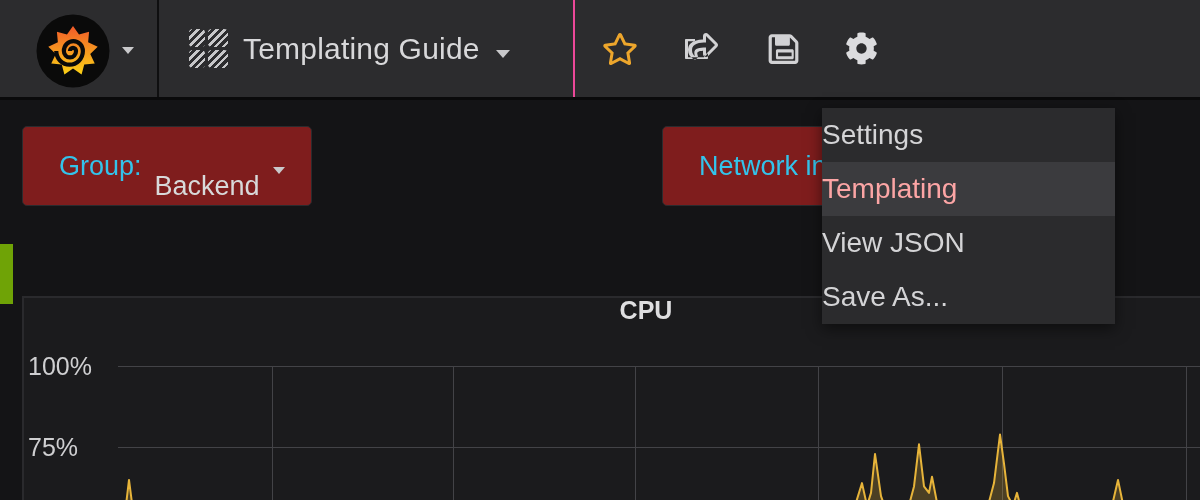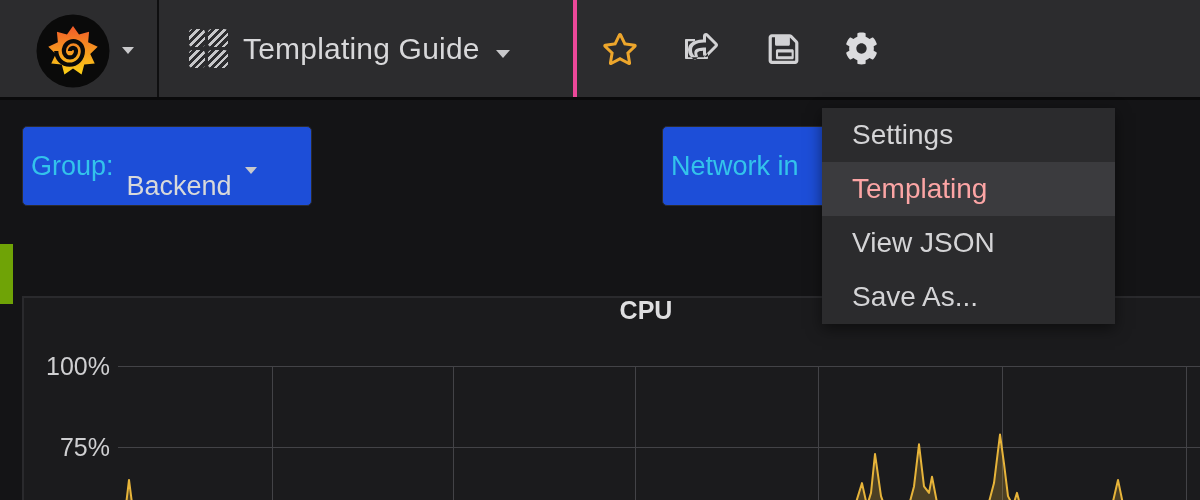--- a/index.html
+++ b/index.html
@@ -8,59 +8,59 @@
 
   
   .navbar{position:absolute;left:0;top:0;width:1200px;height:97px;background:#2c2c2e;
           border-bottom:3px solid #0a0a0b;z-index:5;}
   .logo-sec{position:absolute;left:0;top:0;width:157px;height:97px;border-right:2px solid #0f0f10;}
   .logo{position:absolute;left:35px;top:13px;width:76px;height:76px;cursor:pointer;}
   .caret{width:0;height:0;border-left:7px solid transparent;border-right:7px solid transparent;
          border-top:8px solid #c9c9cb;display:inline-block;}
   .caret.small{border-left-width:6px;border-right-width:6px;border-top-width:7px;}
   .logo-caret{position:absolute;left:122px;top:47px;}
-  .title-sec{position:absolute;left:159px;top:0;width:414px;height:97px;border-right:4px solid #ec4899;
+  .title-sec{position:absolute;left:159px;top:0;width:414px;height:97px;border-right:2px solid #ec4899;
              display:flex;align-items:center;cursor:pointer;}
   .grid-icon{margin-left:30px;display:grid;grid-template-columns:16px 20px;grid-template-rows:18px 18px;gap:3px;}
   .grid-icon i{border-radius:4px;background:repeating-linear-gradient(135deg,#c7c7c9 0 2.5px,transparent 2.5px 5.5px);}
   .title-text{margin-left:15px;font-size:30px;color:#d8d8da;letter-spacing:.2px;}
   .title-caret{margin-left:16px;margin-top:10px;}
   .action{position:absolute;top:0;height:97px;width:44px;display:flex;align-items:center;justify-content:center;cursor:pointer;}
   .action svg{display:block;}
   #act-star{left:598px;} #act-share{left:678px;} #act-save{left:761px;} #act-gear{left:839px;}
 
   
-  .var-box{position:absolute;top:126px;height:80px;background:#1d4ed8;border:1px solid #2b2b2e;
-           border-radius:5px;display:flex;align-items:center;padding:0 8px;box-sizing:border-box;
+  .var-box{position:absolute;top:126px;height:80px;background:#7f1d1d;border:1px solid #2b2b2e;
+           border-radius:5px;display:flex;align-items:center;padding:0 36px;box-sizing:border-box;
            font-size:27px;z-index:3;cursor:pointer;}
   .var-label{color:#33c3eb;}
   .var-value{color:#d8d9da;margin-left:13px;margin-top:40px;}
   .var-caret{margin-left:13px;margin-top:8px;}
   #var-0{left:22px;width:290px;}
   #var-1{left:338px;width:288px;}
   #var-2{left:662px;width:296px;overflow:hidden;}
 
   
   .green-bar{position:absolute;left:0;top:244px;width:13px;height:60px;background:#6fa306;z-index:2;cursor:pointer;}
 
   
   .panel{position:absolute;left:22px;top:296px;width:1178px;height:204px;background:#1b1b1d;
          border-top:2px solid #2a2a2d;border-left:2px solid #2a2a2d;box-sizing:border-box;z-index:1;}
   .panel-title{position:absolute;left:646px;top:296px;transform:translateX(-50%);
                font-size:25px;font-weight:bold;color:#dedee0;z-index:3;cursor:pointer;}
-  .ytick{position:absolute;width:82px;text-align:right;font-size:25px;color:#cfcfd1;z-index:3;}
+  .ytick{position:absolute;width:82px;text-align:left;font-size:25px;color:#cfcfd1;z-index:3;}
   #ytick-0{left:28px;top:352px;}
   #ytick-1{left:28px;top:433px;}
   #chart-svg{position:absolute;left:0;top:0;width:1200px;height:500px;z-index:2;pointer-events:none;}
   .gridline{stroke:#434347;stroke-width:1;}
 
   
   .gear-menu{position:absolute;left:822px;top:108px;width:293px;background:#2b2b2d;z-index:10;
              box-shadow:0 5px 14px rgba(0,0,0,.5);}
-  .menu-item{height:54px;line-height:54px;padding-left:30px;font-size:28px;color:#d4d4d6;cursor:pointer;}
+  .menu-item{height:54px;line-height:54px;font-size:28px;color:#d4d4d6;cursor:pointer;}
   .menu-item.active{background:#3b3b3e;color:#fca5a5;}
 </style>
 </head>
 <body>
 
 <div class="stage">
 
   <header class="navbar">
     <div class="logo-sec">
       <div class="logo">

